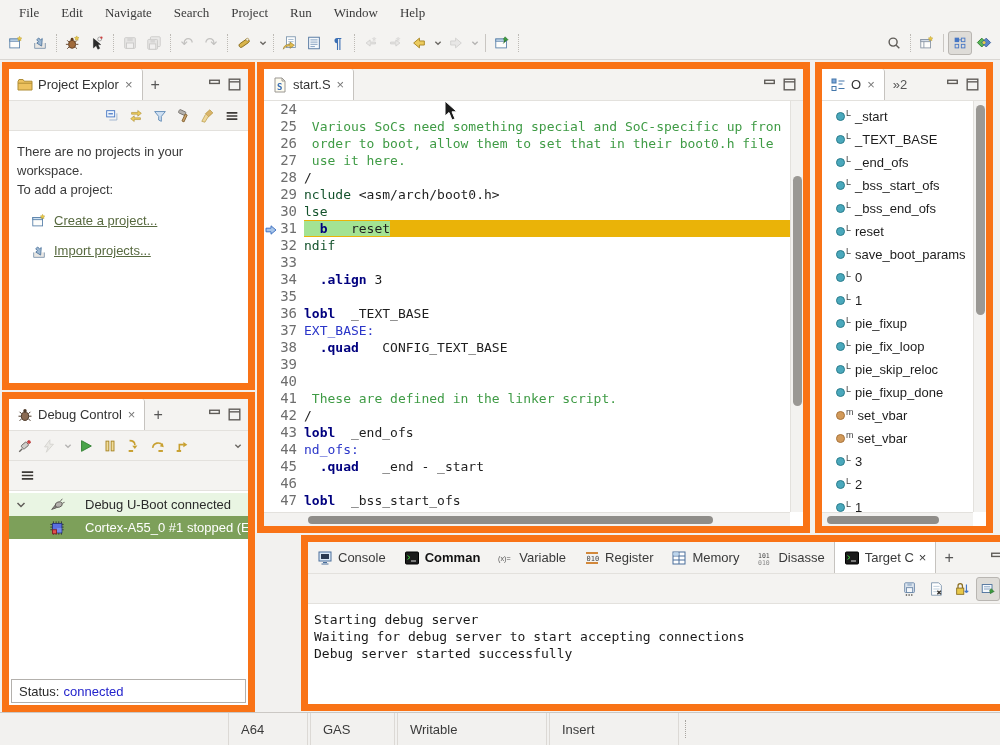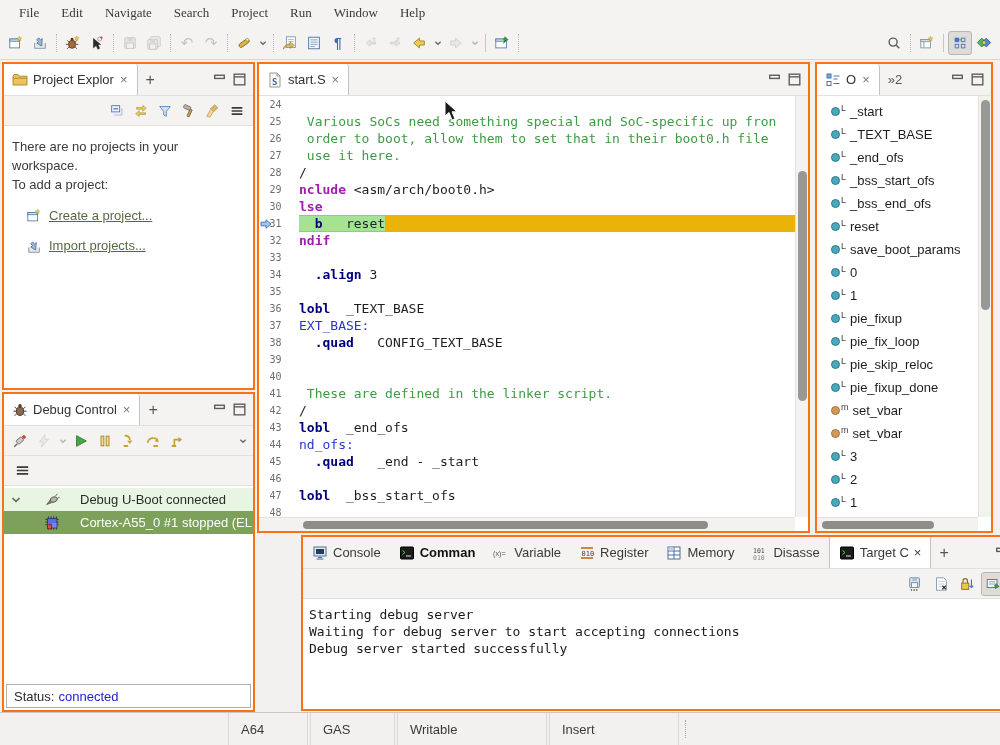--- a/index.html
+++ b/index.html
@@ -27,21 +27,21 @@
   .tbtn.disabled { opacity:.45; filter:grayscale(.8); }
   .tbtn.pressed { background:#dedcd8; border:1px solid #b9b6b2; }
   .tbtn svg { width:17px; height:17px; }
   .tbtn.narrow { width:13px; }
   .tsep { width:1px; height:18px; border-left:1px dotted #bdbab5; margin:0 4px; }
   .tsep.solid { border-left:1px solid #c9c6c2; }
   .tspring { flex:1; }
   .uni { font-size:15px; line-height:1; color:#8a8782; }
 
   
-  .panel { position:absolute; background:#fff; border:2px solid #f97316; }
+  .panel { position:absolute; background:#fff; border:7px solid #f97316; }
   .tabstrip { height:32px; background:#f4f3f1; display:flex; align-items:stretch;
               border-bottom:1px solid #e3e1dd; }
   .tab { display:flex; align-items:center; gap:5px; padding:0 8px; color:#333; white-space:nowrap; }
   .tab.sel { background:#fff; border-right:1px solid #c6c3bf; border-top-right-radius:3px; }
   .tab .x { color:#777; font-size:13px; padding:0 1px; }
   .addtab { display:flex; align-items:center; padding:0 8px; color:#555; font-size:16px; }
   .winbtns { margin-left:auto; display:flex; align-items:center; padding-right:4px; }
   .winbtns .tbtn { width:20px; }
   .vtoolbar { height:30px; background:#f4f3f1; display:flex; align-items:center;
               padding:0 4px; border-bottom:1px solid #e3e1dd; }
@@ -60,27 +60,27 @@
   .tree-row.root { background:#e9f5e3; padding-left:4px; }
   .tree-row.selrow { background:#7da05a; color:#fff; padding-left:40px; }
   #dc-status { position:absolute; left:2px; right:2px; bottom:2px; height:24px;
                border:1px solid #b3b0ac; background:#fff; display:flex; align-items:center;
                padding-left:7px; gap:4px; }
   #dc-status .val { color:#2323cc; }
 
   
   #editor-body { position:absolute; left:0; top:32px; right:0; bottom:0; overflow:hidden; }
   #gutter { position:absolute; left:0; top:0; width:40px; bottom:14px; background:#fff; }
-  .ln { height:17px; line-height:17px; text-align:center; padding-right:7px; color:#6e6e6e;
-        font-size:10px; position:relative; }
+  .ln { height:17px; line-height:17px; text-align:right; padding-right:7px; color:#6e6e6e;
+        font-size:14px; position:relative; }
   .ln .ptr { position:absolute; left:1px; top:3px; }
   #code { position:absolute; left:40px; top:0; right:13px; bottom:14px; overflow:hidden; }
   .cl { height:17px; line-height:17px; white-space:pre; font-size:13px; }
   .cl.cur { background:#eab308; }
-  .cm { color:#3f9b45; } .pp { color:#a21caf; font-weight:bold; }
+  .cm { color:#3f9b45; } .pp { color:#14532d; font-weight:normal; }
   .kw { color:#00007f; font-weight:bold; } .lb { color:#2b36c9; } .tx { color:#1f1f1f; }
   .occ { background:#a3e393; }
   .vscroll { position:absolute; right:0; top:0; width:13px; bottom:14px; background:#f3f2f0; border-left:1px solid #e3e1dd; }
   .vthumb { position:absolute; left:2px; width:9px; background:#9a9894; border-radius:5px; }
   .hscroll { position:absolute; left:0; right:13px; bottom:0; height:14px; background:#f3f2f0; border-top:1px solid #e3e1dd; }
   .hthumb { position:absolute; top:3px; height:8px; background:#8f8d89; border-radius:4px; }
 
   
   #outline-list { position:absolute; left:0; top:32px; right:13px; bottom:14px; overflow:hidden; padding-top:4px; }
   .ol-row { height:23px; display:flex; align-items:center; padding-left:14px; white-space:nowrap; }

